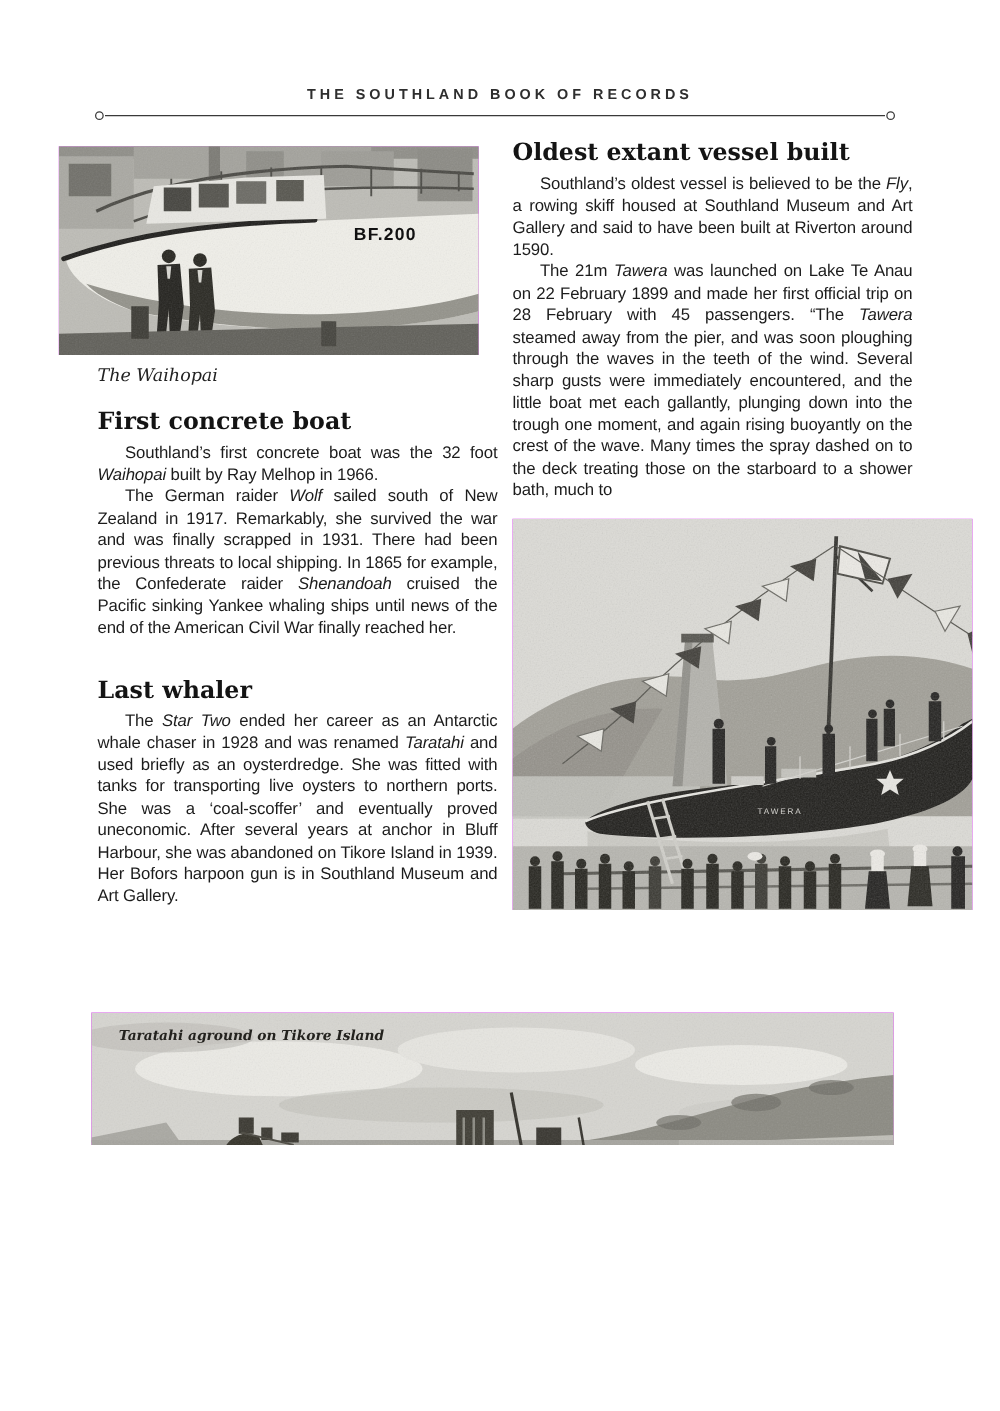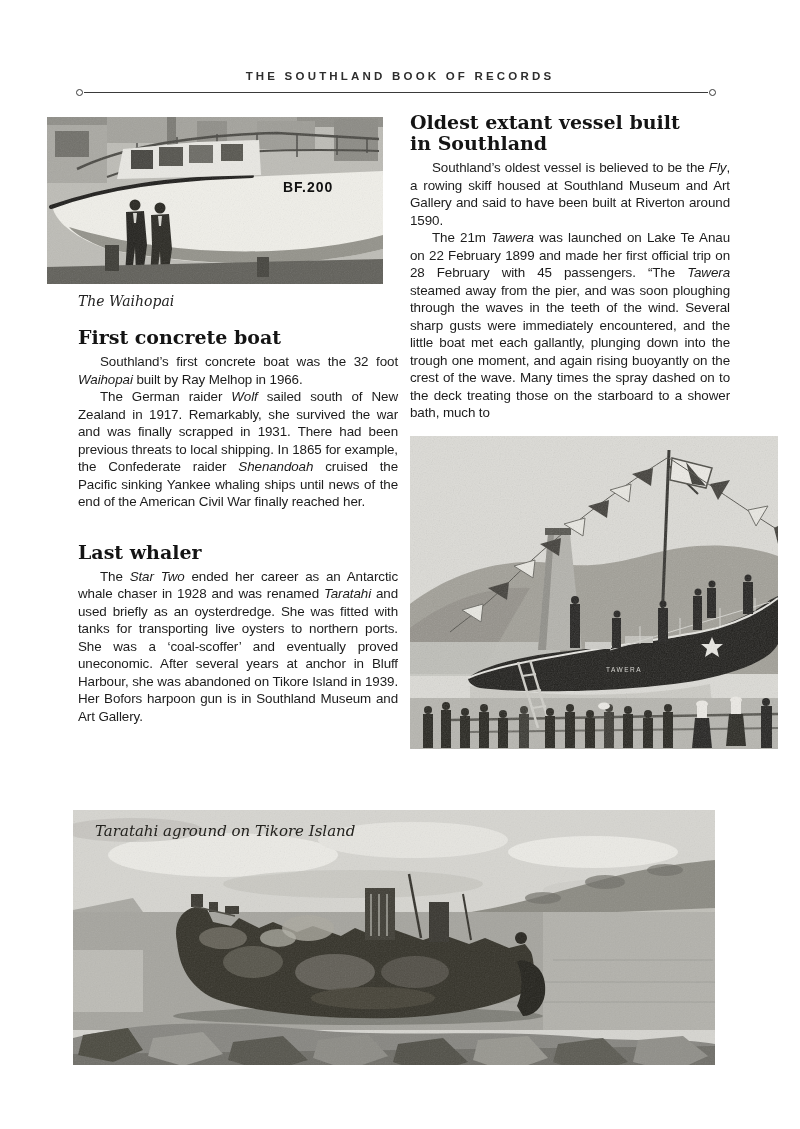--- a/index.html
+++ b/index.html
@@ -1,16 +1,16 @@
 <!DOCTYPE html>
 <html><head>
 <meta charset="utf-8">
 <style>
   html,body{margin:0;padding:0;background:#ffffff;}
-  .page{position:relative;width:800px;height:1065px;background:#fff;overflow:hidden;
+  .page{position:relative;width:800px;height:916px;background:#fff;overflow:hidden;
         font-family:"Liberation Sans",sans-serif;color:#1c1c1c;border-radius:18px;}
 
   
   .running-head{position:absolute;top:70px;left:0;width:100%;text-align:center;
     font-size:11.5px;font-weight:bold;letter-spacing:3.2px;color:#2e2e2e;}
   .head-rule{position:absolute;top:92px;left:84px;width:624px;border-top:1.6px solid #3a3a3a;}
   .head-rule .dot{position:absolute;top:-4px;width:5px;height:5px;border:1.4px solid #3a3a3a;
     border-radius:50%;background:#fff;}
   .head-rule .dot.l{left:-8px}.head-rule .dot.r{right:-8px}
 
@@ -31,21 +31,21 @@
   .photo{position:relative;background:#d946ef;overflow:hidden;}
   .photo svg{display:block;width:100%;height:100%;}
   .photo-waihopai{width:336px;height:167px;margin-left:-31px;}
   .photo-tawera{width:368px;height:313px;margin-top:14px;}
   .photo-taratahi{position:absolute;left:73px;top:810px;width:642px;height:319px;}
 
   .hull-label{position:absolute;left:236px;top:62px;font-weight:bold;font-size:14px;
     letter-spacing:1px;color:#111;font-family:"Liberation Sans",sans-serif;}
   .photo-caption-inset{position:absolute;left:22px;top:12px;
     font-family:"DejaVu Serif","Liberation Serif",serif;font-style:italic;
-    font-size:15px;color:#23221e;}
+    font-size:11px;color:#23221e;font-weight:bold;}
 </style>
 </head>
 <body>
 
 <div class="page">
 
   <div class="running-head">THE SOUTHLAND BOOK OF RECORDS</div>
   <div class="head-rule">
     <span class="dot l"></span>
     <span class="dot r"></span>
@@ -121,21 +121,20 @@
 
     <p class="body"><span>The German raider </span><i>Wolf</i><span> sailed south of New Zealand in 1917. Remarkably, she survived the war and was finally scrapped in 1931. There had been previous threats to local shipping. In 1865 for example, the Confederate raider </span><i>Shenandoah</i><span> cruised the Pacific sinking Yankee whaling ships until news of the end of the American Civil War finally reached her.</span></p>
 
     <h2 class="sec">Last whaler</h2>
     <p class="body"><span>The </span><i>Star Two</i><span> ended her career as an Antarctic whale chaser in 1928 and was renamed </span><i>Taratahi</i><span> and used briefly as an oysterdredge. She was fitted with tanks for transporting live oysters to northern ports. She was a ‘coal-scoffer’ and eventually proved uneconomic. After several years at anchor in Bluff Harbour, she was abandoned on Tikore Island in 1939. Her Bofors harpoon gun is in Southland Museum and Art Gallery.</span></p>
   </div>
 
   <div class="col col-right">
     <h2 class="sec first">
       <div>Oldest extant vessel built</div>
-      <div>in Southland</div>
     </h2>
     <p class="body"><span>Southland’s oldest vessel is believed to be the </span><i>Fly</i><span>, a rowing skiff housed at Southland Museum and Art Gallery and said to have been built at Riverton around 1590.</span></p>
     <p class="body"><span>The 21m </span><i>Tawera</i><span> was launched on Lake Te Anau on 22 February 1899 and made her first official trip on 28 February with 45 passengers. “The </span><i>Tawera</i><span> steamed away from the pier, and was soon ploughing through the waves in the teeth of the wind. Several sharp gusts were immediately encountered, and the little boat met each gallantly, plunging down into the trough one moment, and again rising buoyantly on the crest of the wave. Many times the spray dashed on to the deck treating those on the starboard to a shower bath, much to</span></p>
 
     <div class="photo photo-tawera">
       <svg viewBox="0 0 368 313" preserveAspectRatio="none">
         <defs>
           <filter id="g2">
               <feTurbulence type="fractalNoise" baseFrequency="0.85" numOctaves="2"></feTurbulence>
             <feColorMatrix type="saturate" values="0"></feColorMatrix>

